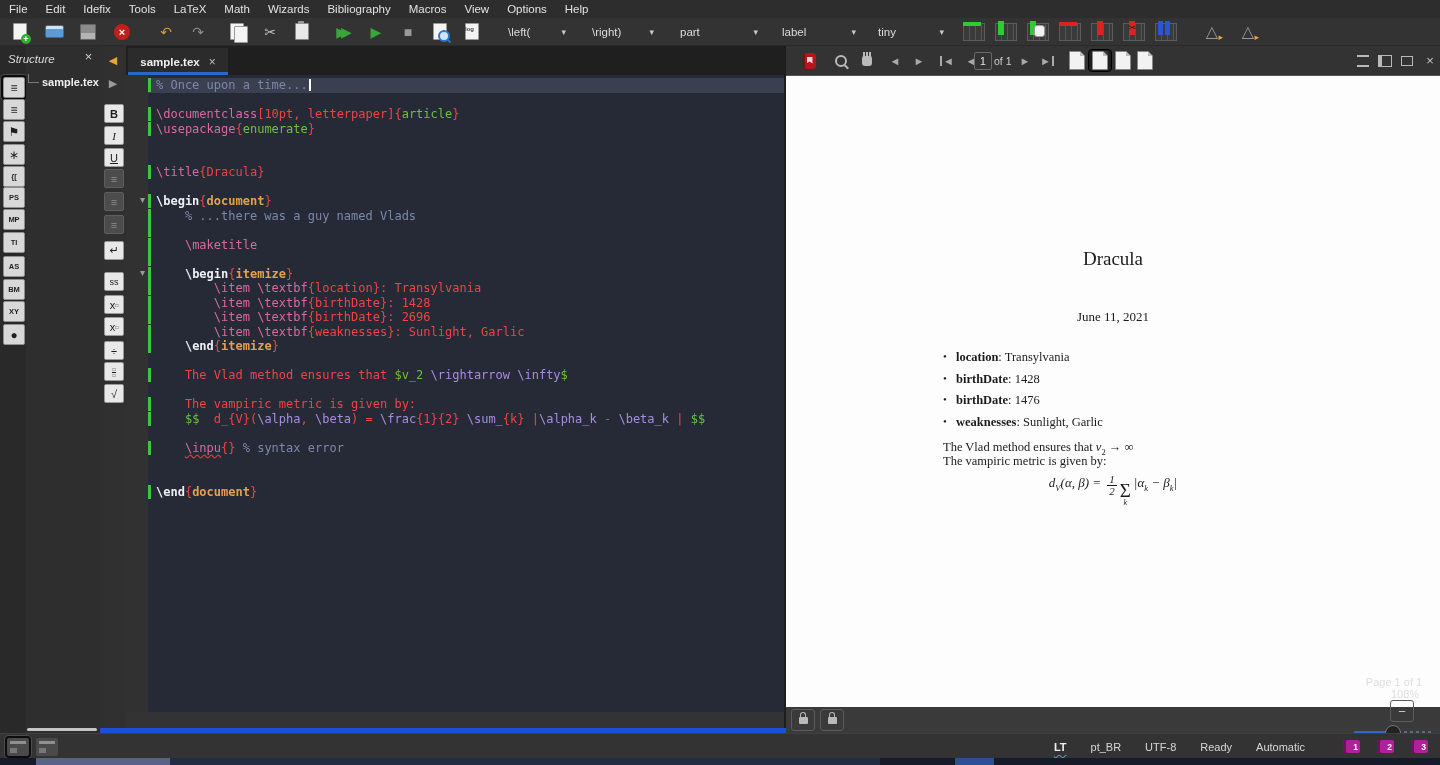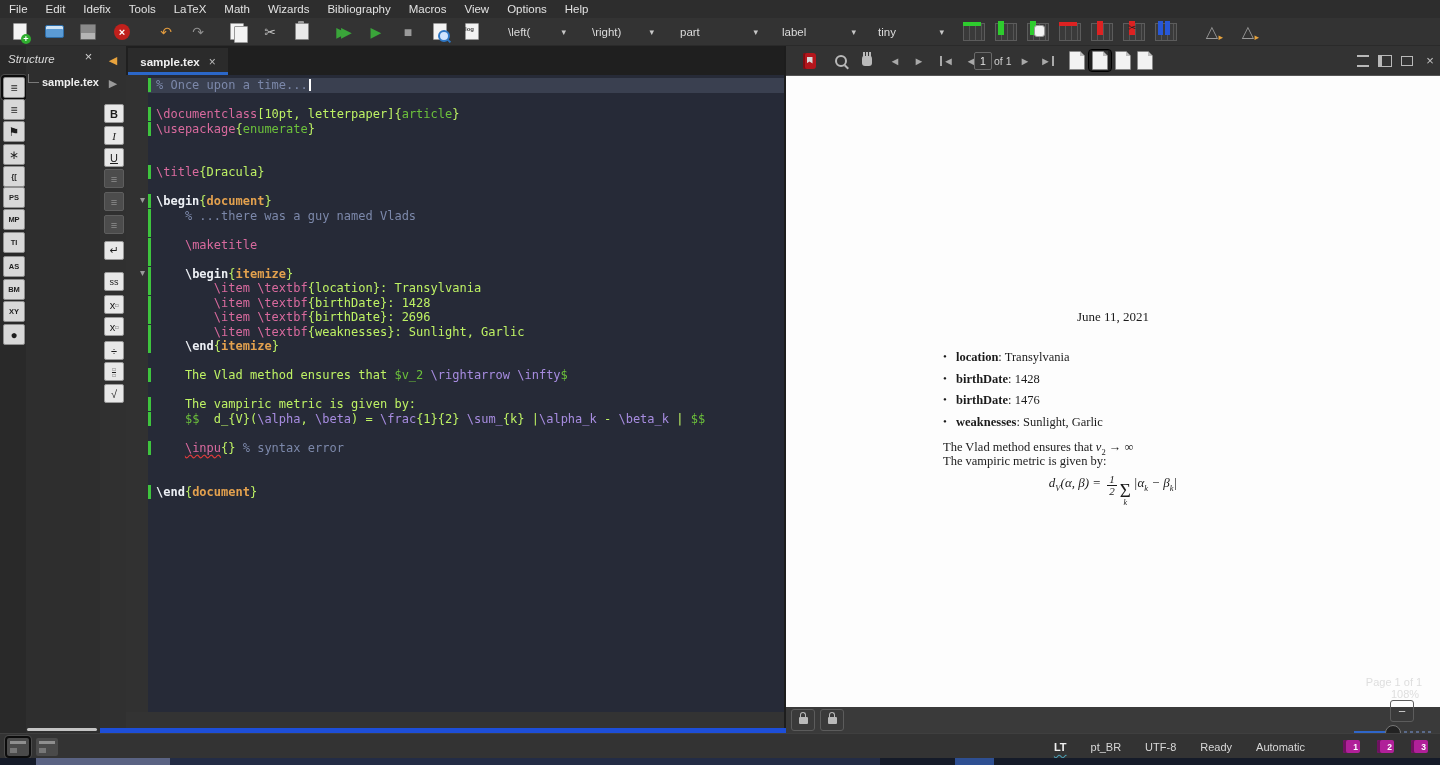--- a/index.html
+++ b/index.html
@@ -75,21 +75,21 @@
        justify-content:center;color:#f0f0f0;font-weight:bold;font-size:11.5px;}
   .tabclose{margin-left:9px;color:#bdbdbd;font-weight:normal;font-size:12px;}
   .tabline{position:absolute;left:0;bottom:0;width:100%;height:3px;background:#2b67c9;}
   #foldmargin{position:absolute;left:126px;top:75px;width:22px;height:637px;background:#313131;}
   .foldmark{position:absolute;right:3px;color:#9a9a9a;font-size:10px;}
   #codearea{position:absolute;left:148px;top:75px;width:636px;height:637px;background:#262a37;overflow:hidden;}
   .cl{position:absolute;left:0;right:0;height:15px;padding-left:8px;white-space:pre;
       font-family:"DejaVu Sans Mono",monospace;font-size:12px;line-height:14.5px;}
   .cl.ch::before{content:"";position:absolute;left:0;top:0;bottom:1px;width:3px;background:#3ec43e;}
   .cl.cur{background:#3a4050;}
-  .sc-c{color:#7c88aa;} .sc-p{color:#d96a9e;} .sc-g{color:#6cc13b;} .sc-t{color:#bef264;}
+  .sc-c{color:#7c88aa;} .sc-p{color:#d96a9e;} .sc-g{color:#6cc13b;} .sc-t{color:#ef4444;}
   .sc-o{color:#e3a14e;font-weight:bold;} .sc-k{color:#eceff4;font-weight:bold;} .sc-m{color:#a78ce0;}
   .sc-e{color:#d96a9e;text-decoration:underline;text-decoration-style:wavy;text-decoration-color:#e03a3a;text-underline-offset:2px;}
   .codecaret{display:inline-block;width:2px;height:12px;background:#ffffff;vertical-align:-2px;margin-left:1px;}
   #splitter{position:absolute;left:784px;top:46px;width:2px;height:687px;background:#1d1d1d;}
   
   #pdftoolbar{position:absolute;left:786px;top:46px;width:654px;height:29px;background:#333;border-bottom:1px solid #555;}
   .pti{position:absolute;top:4px;width:22px;height:21px;display:flex;align-items:center;justify-content:center;color:#b9b9b9;}
   .book{width:13px;height:16px;background:#b3161c;border-radius:2px 3px 3px 2px;box-shadow:inset 2px 0 0 #7d0e12;position:relative;}
   .book::after{content:"";position:absolute;left:4px;top:4px;width:6px;height:7px;background:#d8d8d8;clip-path:polygon(0 0,100% 0,100% 100%,50% 70%,0 100%);}
   .mag2{width:8px;height:8px;border:2px solid #b9b9b9;border-radius:50%;position:relative;}
@@ -467,20 +467,21 @@
       </div>
       <div class="pti" style="left: 610px;">
         <span class="wcstack"></span>
       </div>
       <div class="pti" style="left: 633px;">
         <span class="wcx">×</span>
       </div>
     </div>
 
   <div id="pdfpage">
+    <div id="pdftitle">Dracula</div>
     <div id="pdfdate">June 11, 2021</div>
     <div id="pdfbullets">
         <div class="bullet-row">
           <span class="bdot">•</span>
           <span class="blabel">location</span>
           <span>: Transylvania</span>
         </div>
         <div class="bullet-row">
           <span class="bdot">•</span>
           <span class="blabel">birthDate</span>

